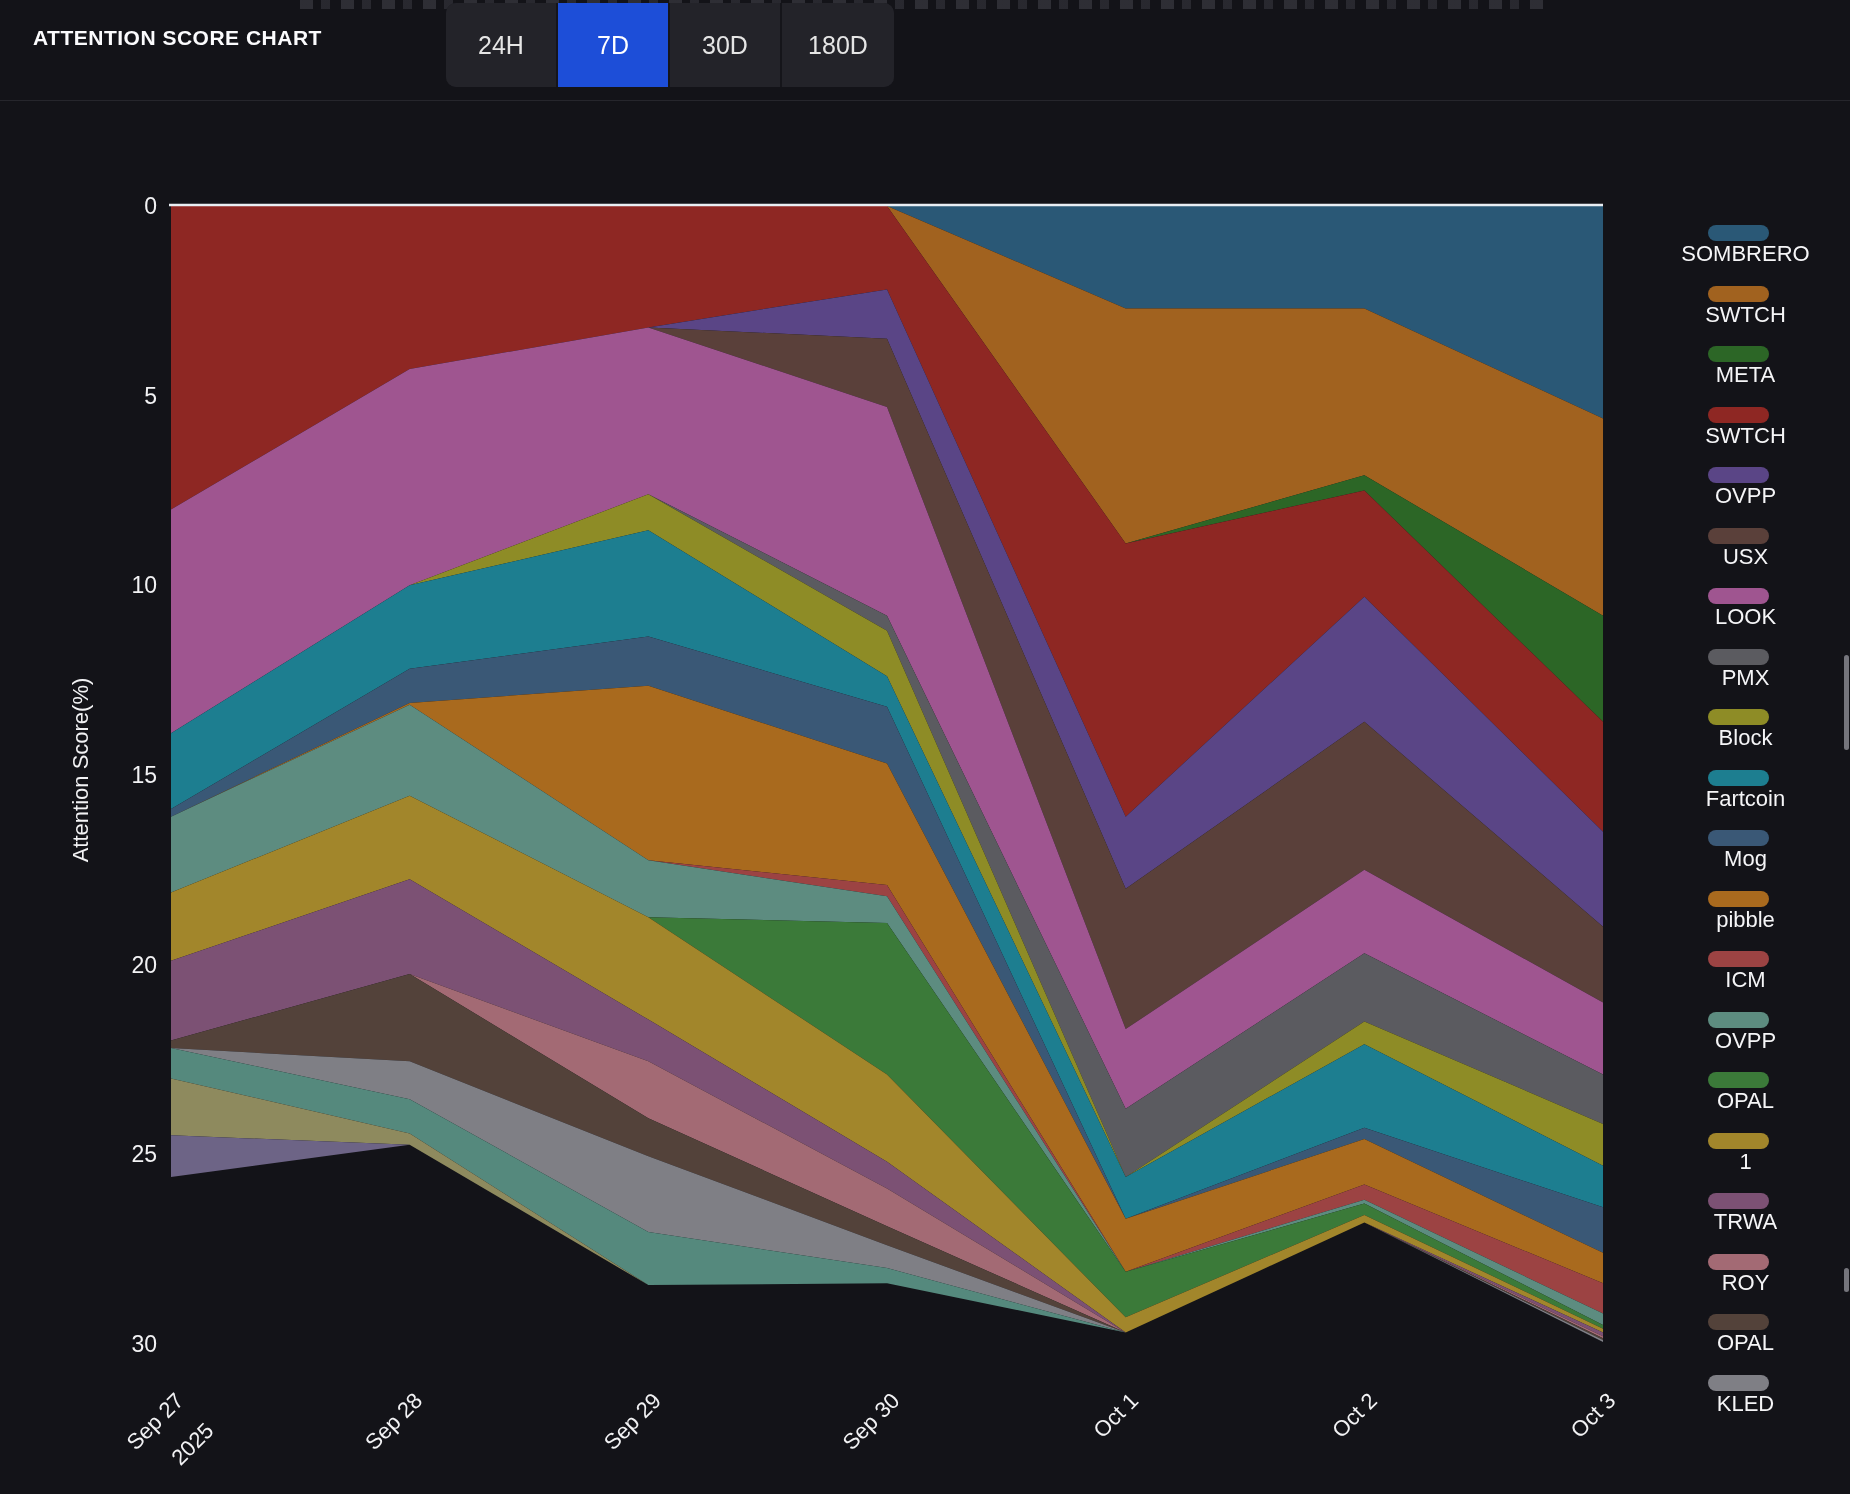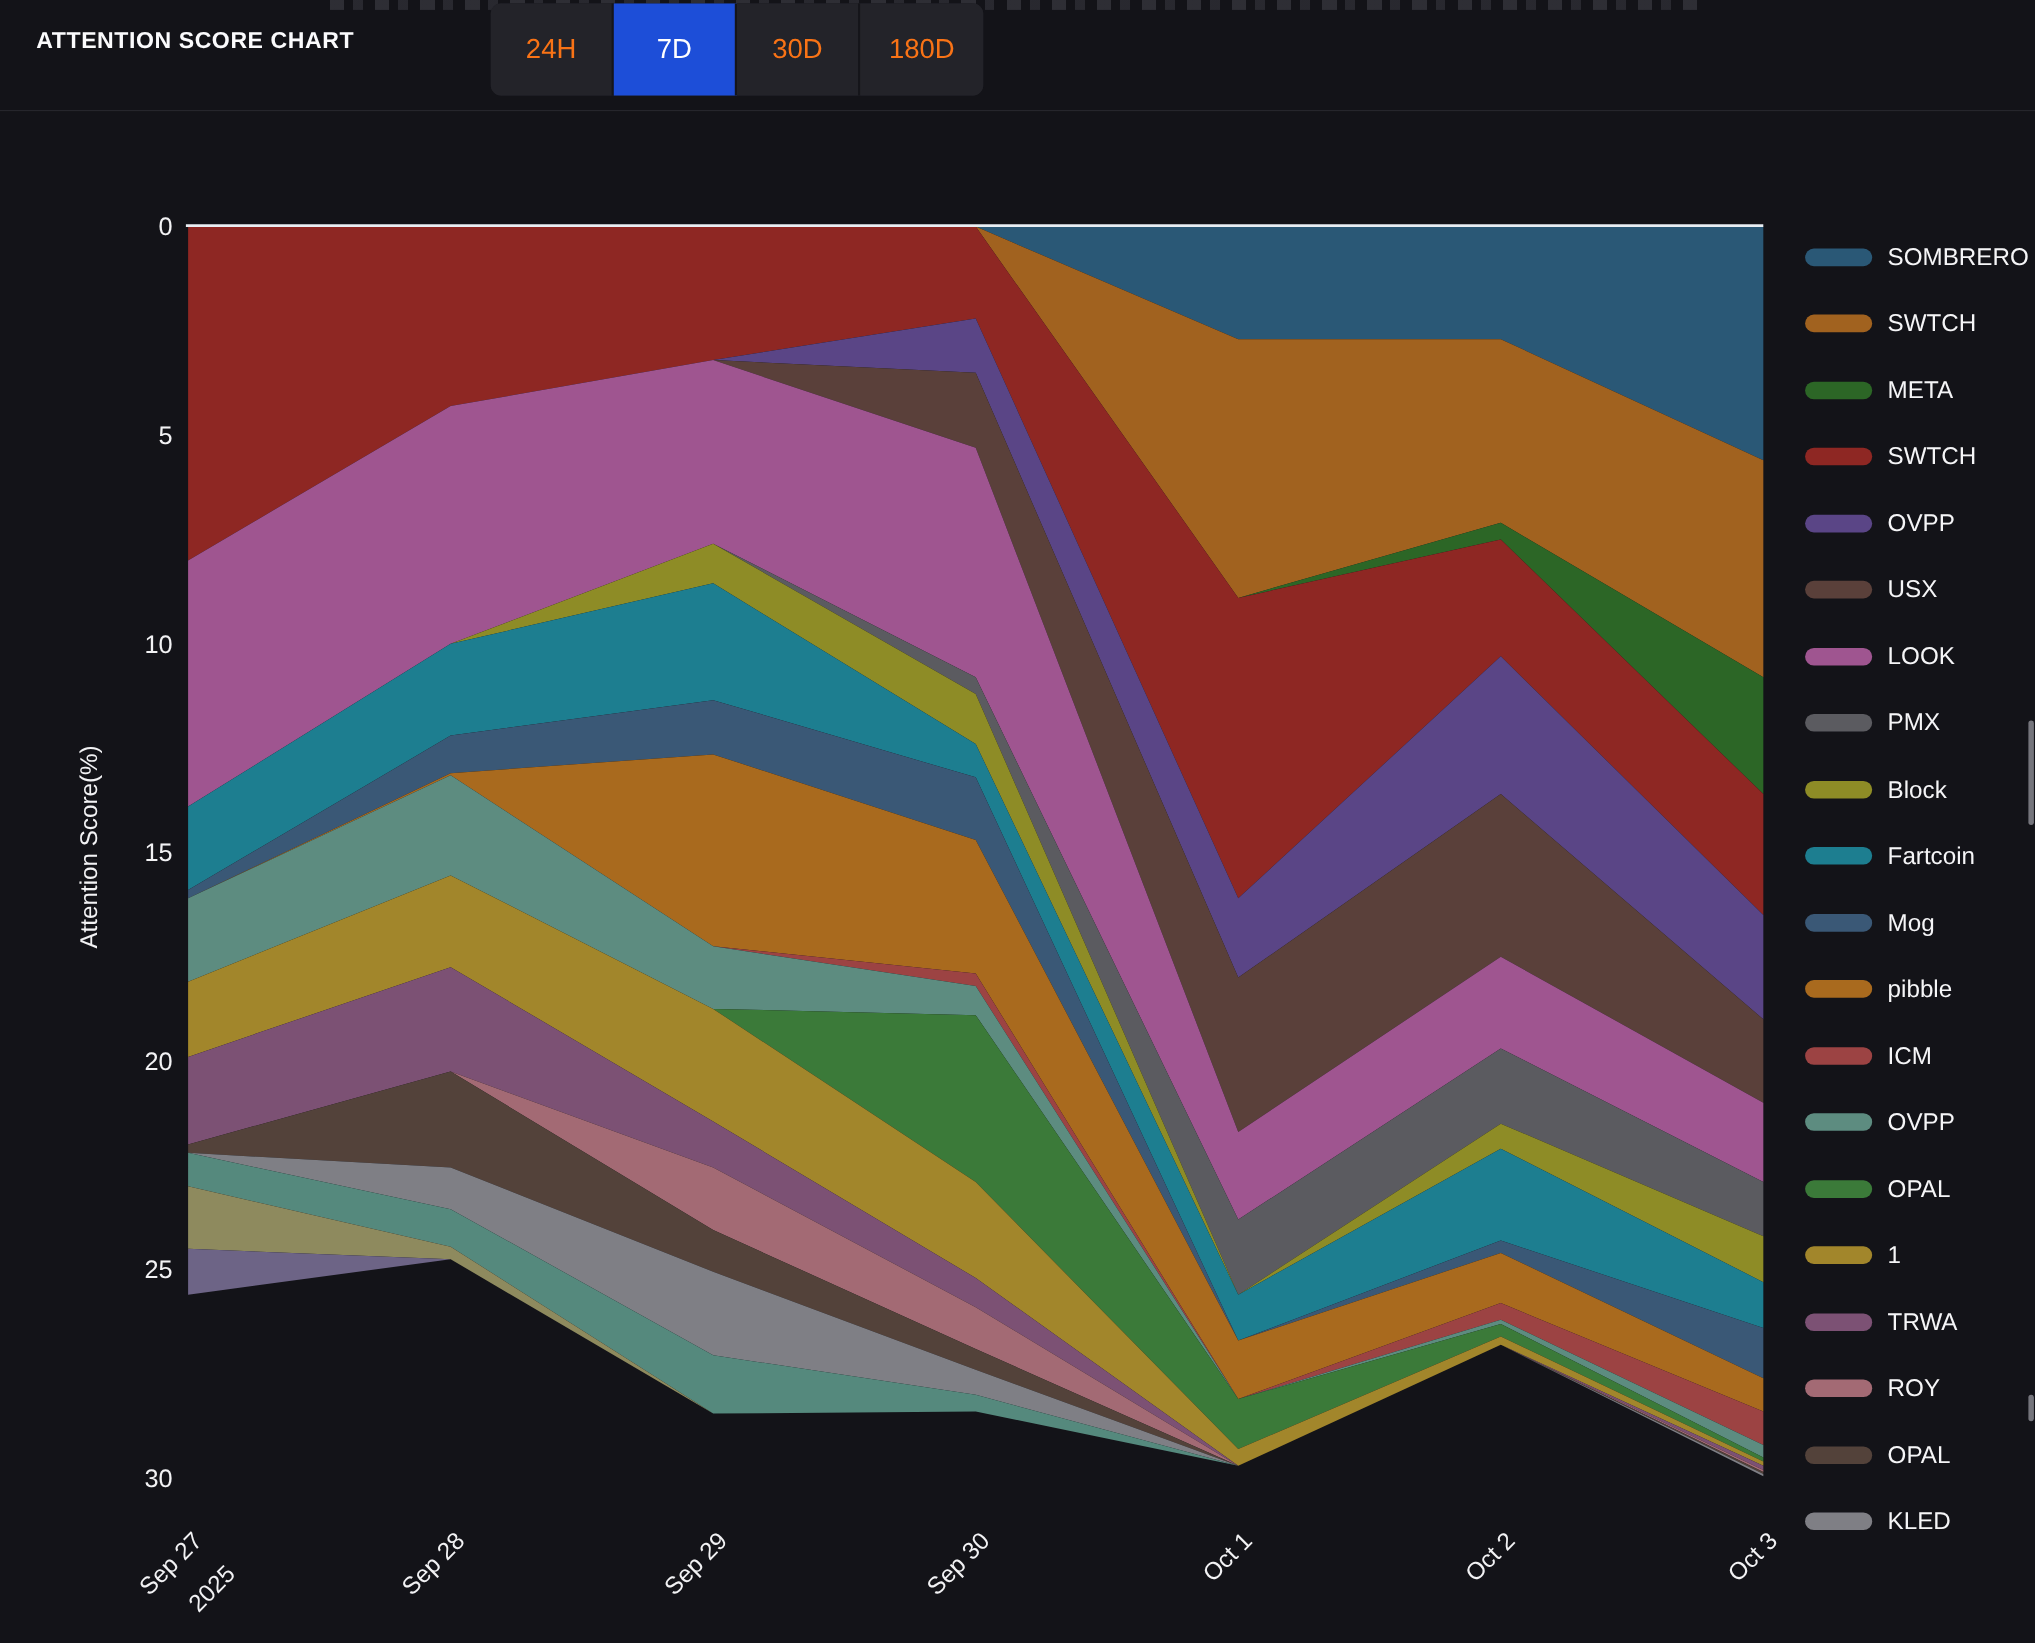--- a/index.html
+++ b/index.html
@@ -4,27 +4,27 @@
 <style>
   html,body{margin:0;padding:0;background:#131318;width:1850px;height:1494px;overflow:hidden;
     font-family:"Liberation Sans",sans-serif;color:#f2f2f4;position:relative;}
   
   .top-crop-strip{position:absolute;top:0;left:300px;width:1245px;height:9px;opacity:.55;
     background:repeating-linear-gradient(90deg,#44444c 0 13px,transparent 13px 21px,#3a3a42 21px 30px,transparent 30px 41px);}
   .header{position:absolute;top:0;left:0;width:1850px;height:100px;border-bottom:1px solid #26262c;}
   .page-title{position:absolute;left:33px;top:26px;font-size:21px;font-weight:800;letter-spacing:.5px;color:#fbfbfd;}
   .tabs{position:absolute;left:446px;top:3px;height:84px;display:flex;background:#1d1d23;border-radius:10px;overflow:hidden;}
   .tab{min-width:112px;padding:0 26px;display:flex;align-items:center;justify-content:center;
-    font-size:25px;color:#f97316;background:#232329;border:none;border-right:2px solid #15151a;cursor:pointer;}
+    font-size:25px;color:#e5e5e5;background:#232329;border:none;border-right:2px solid #15151a;cursor:pointer;}
   .tab:last-child{border-right:none;}
   .tab.active{background:#1d4ed8;color:#ffffff;}
   .chart-wrap{position:absolute;top:100px;left:0;width:1850px;height:1394px;}
   svg text{font-family:"Liberation Sans",sans-serif;}
   .legend{position:absolute;left:1641px;top:225px;width:209px;}
-  .legend-item{display:flex;align-items:center;height:17px;margin-bottom:43.5px;cursor:pointer;white-space:nowrap;}
+  .legend-item{display:flex;align-items:center;height:17px;margin-bottom:43.5px;cursor:pointer;white-space:nowrap;flex-direction:column;}
   .legend-swatch{width:61px;height:16px;border-radius:8px;flex:0 0 auto;margin-right:14px;}
   .legend-label{font-size:22px;color:#f5f5f7;}
   .scrollbar-thumb{position:absolute;right:1px;width:5px;border-radius:3px;background:#8f8f96;opacity:.8;}
 </style>
 </head>
 <body>
 
 <div class="top-crop-strip"></div>
 
 <div class="header">

